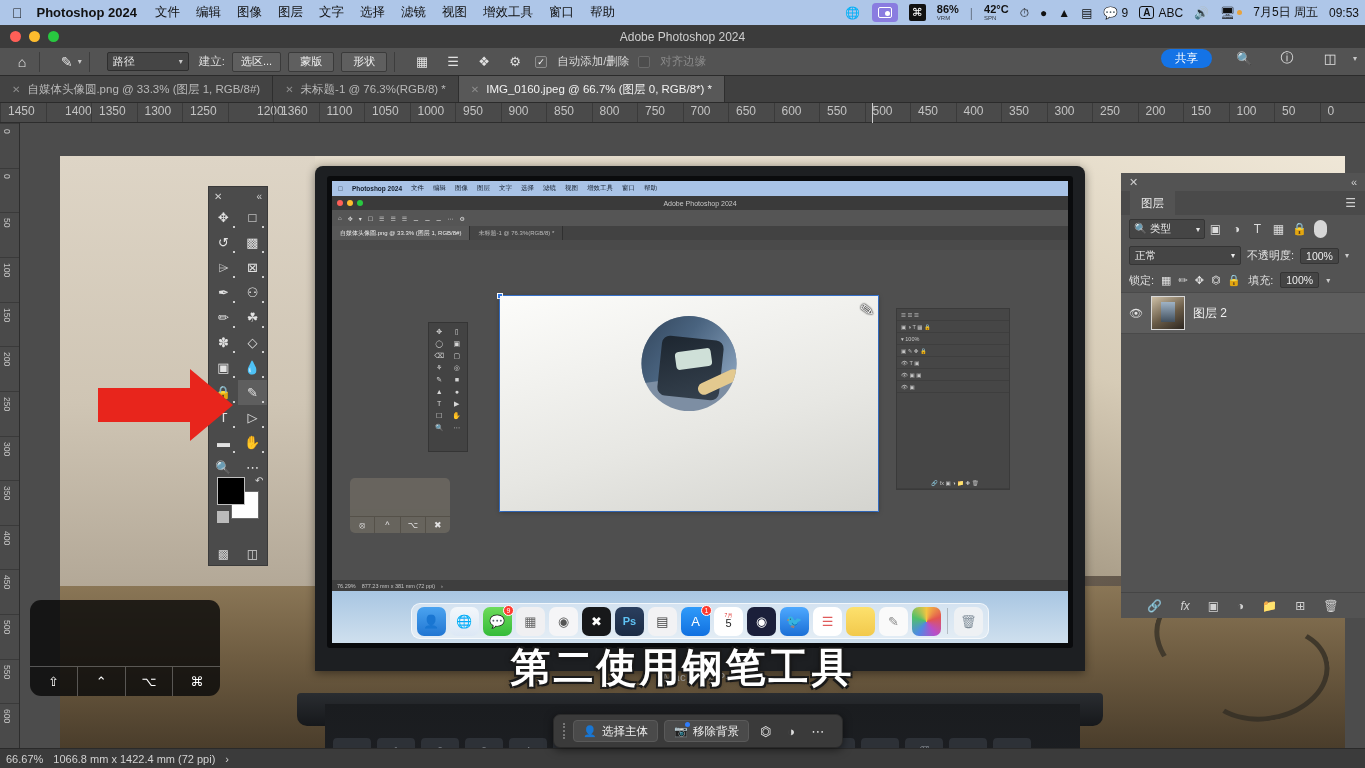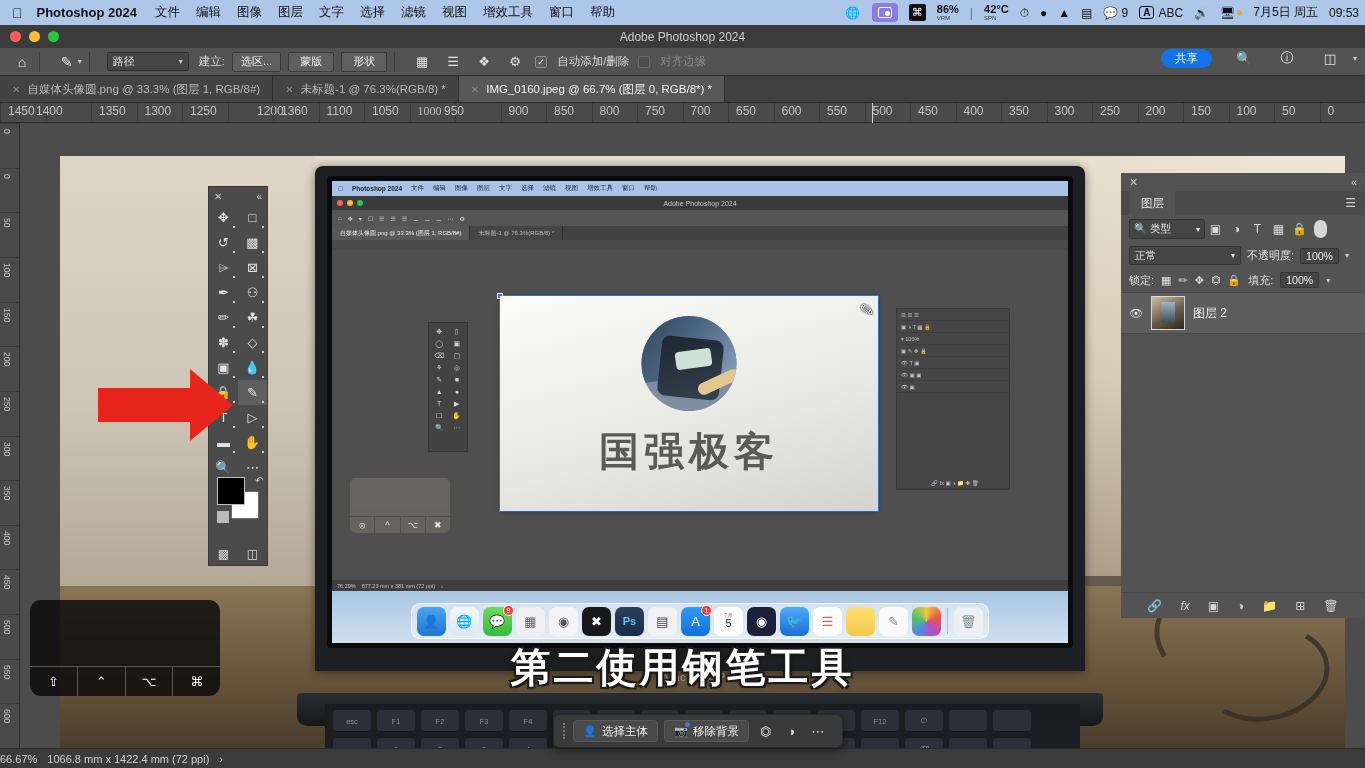--- a/index.html
+++ b/index.html
@@ -259,21 +259,21 @@
   .thumb{width:34px;height:34px;border:1px solid #d8d8d8;overflow:hidden;
     background:linear-gradient(150deg,#cdbfa6,#6a5c48 55%,#2c2620);position:relative;}
   .thumb:after{content:"";position:absolute;left:9px;top:5px;width:14px;height:20px;
     background:linear-gradient(180deg,#9fb3c6,#42505e);}
   .rpFoot{position:absolute;left:0;bottom:0;width:100%;height:26px;background:#535353;
     display:flex;align-items:center;justify-content:center;gap:18px;color:#d2d2d2;font-size:12px;
     border-top:1px solid #454545;}
 
   
   .statusbar{position:absolute;left:0;top:748px;width:1365px;height:20px;background:#3b3b3b;
-    display:flex;align-items:center;color:#d2d2d2;font-size:11px;gap:10px;
+    display:flex;align-items:center;color:#d2d2d2;font-size:11px;gap:10px;padding-left:6px;
     border-top:1px solid #2a2a2a;}
 </style>
 </head>
 <body>
 
 <div id="app">
 
   <div class="macbar">
     <span class="apple"></span>
     <span class="appname">Photoshop 2024</span>
@@ -377,39 +377,39 @@
     <div class="tab active">
       <span class="x">✕</span>
       <span>IMG_0160.jpeg @ 66.7% (图层 0, RGB/8*) *</span>
     </div>
   </div>
 
   <div class="rulerTop" id="rulerTop">
       <div class="tick" style="left: 0px;"></div>
       <div class="tk" style="left: 8px;">1450</div>
       <div class="tick" style="left: 45.5px;"></div>
-      <div class="tk" style="left: 36px; text-align: center;">1400</div>
+      <div class="tk" style="left: 65px; text-align: center;">1400</div>
       <div class="tick" style="left: 91px;"></div>
       <div class="tk" style="left: 99px;">1350</div>
       <div class="tick" style="left: 136.5px;"></div>
       <div class="tk" style="left: 144.5px;">1300</div>
       <div class="tick" style="left: 182px;"></div>
       <div class="tk" style="left: 190px;">1250</div>
       <div class="tick" style="left: 227.5px;"></div>
       <div class="tk" style="left: 225px; margin-left: 32px;">1200</div>
       <div class="tick" style="left: 273px;"></div>
       <div class="tk" style="left: 281px;">1360</div>
       <div class="tick" style="left: 318.5px;"></div>
       <div class="tk" style="left: 326.5px;">1100</div>
       <div class="tick" style="left: 364px;"></div>
       <div class="tk" style="left: 372px;">1050</div>
       <div class="tick" style="left: 409.5px;"></div>
-      <div class="tk" style="left: 417.5px; font-family: Liberation Serif, serif;">1000</div>
+      <div class="tk" style="left: 417.5px;">1000</div>
       <div class="tick" style="left: 455px;"></div>
-      <div class="tk" style="left: 444px;">950</div>
+      <div class="tk" style="left: 463px;">950</div>
       <div class="tick" style="left: 500.5px;"></div>
       <div class="tk" style="left: 508.5px;">900</div>
       <div class="tick" style="left: 546px;"></div>
       <div class="tk" style="left: 554px;">850</div>
       <div class="tick" style="left: 591.5px;"></div>
       <div class="tk" style="left: 599.5px;">800</div>
       <div class="tick" style="left: 637px;"></div>
       <div class="tk" style="left: 645px;">750</div>
       <div class="tick" style="left: 682.5px;"></div>
       <div class="tk" style="left: 690.5px;">700</div>
@@ -536,21 +536,20 @@
                 <div class="iDocSel">
                   <span class="selhandle" style="left:-3px;top:-3px"></span>
                 </div>
                 <div class="iDoc">
                   <div class="avatar">
                     <div class="av1"></div>
                       <div class="av2"></div>
                       <div class="av3"></div>
                       <div class="av4"></div>
                   </div>
-                  <div class="cnTitle">国强极客</div>
                 </div>
                 <div class="penCursor">✎</div>
 
                 <div class="iTools">
                   <div class="iToolsGrid">
                     <div class="iTg">✥</div>
                       <div class="iTg">▯</div>
                     <div class="iTg">◯</div>
                       <div class="iTg">▣</div>
                     <div class="iTg">⌫</div>
@@ -625,38 +624,20 @@
               </div>
 
             </div>
           </div>
         </div>
         <div class="mbplabel">MacBook Pro</div>
         <div class="base"></div>
       </div>
 
       <div class="keyboard">
-        <div class="krow" style="top:6px">
-          <div class="key">esc</div>
-            <div class="key">F1</div>
-            <div class="key">F2</div>
-            <div class="key">F3</div>
-          <div class="key">F4</div>
-            <div class="key">F5</div>
-            <div class="key">F6</div>
-            <div class="key">F7</div>
-          <div class="key">F8</div>
-            <div class="key">F9</div>
-            <div class="key">F10</div>
-            <div class="key">F11</div>
-          <div class="key">F12</div>
-            <div class="key">⏻</div>
-            <div class="key"></div>
-            <div class="key"></div>
-        </div>
         <div class="krow" style="top:34px">
           <div class="key">~</div>
             <div class="key">1</div>
             <div class="key">2</div>
             <div class="key">3</div>
           <div class="key">4</div>
             <div class="key">5</div>
             <div class="key">6</div>
             <div class="key">7</div>
           <div class="key">8</div>

